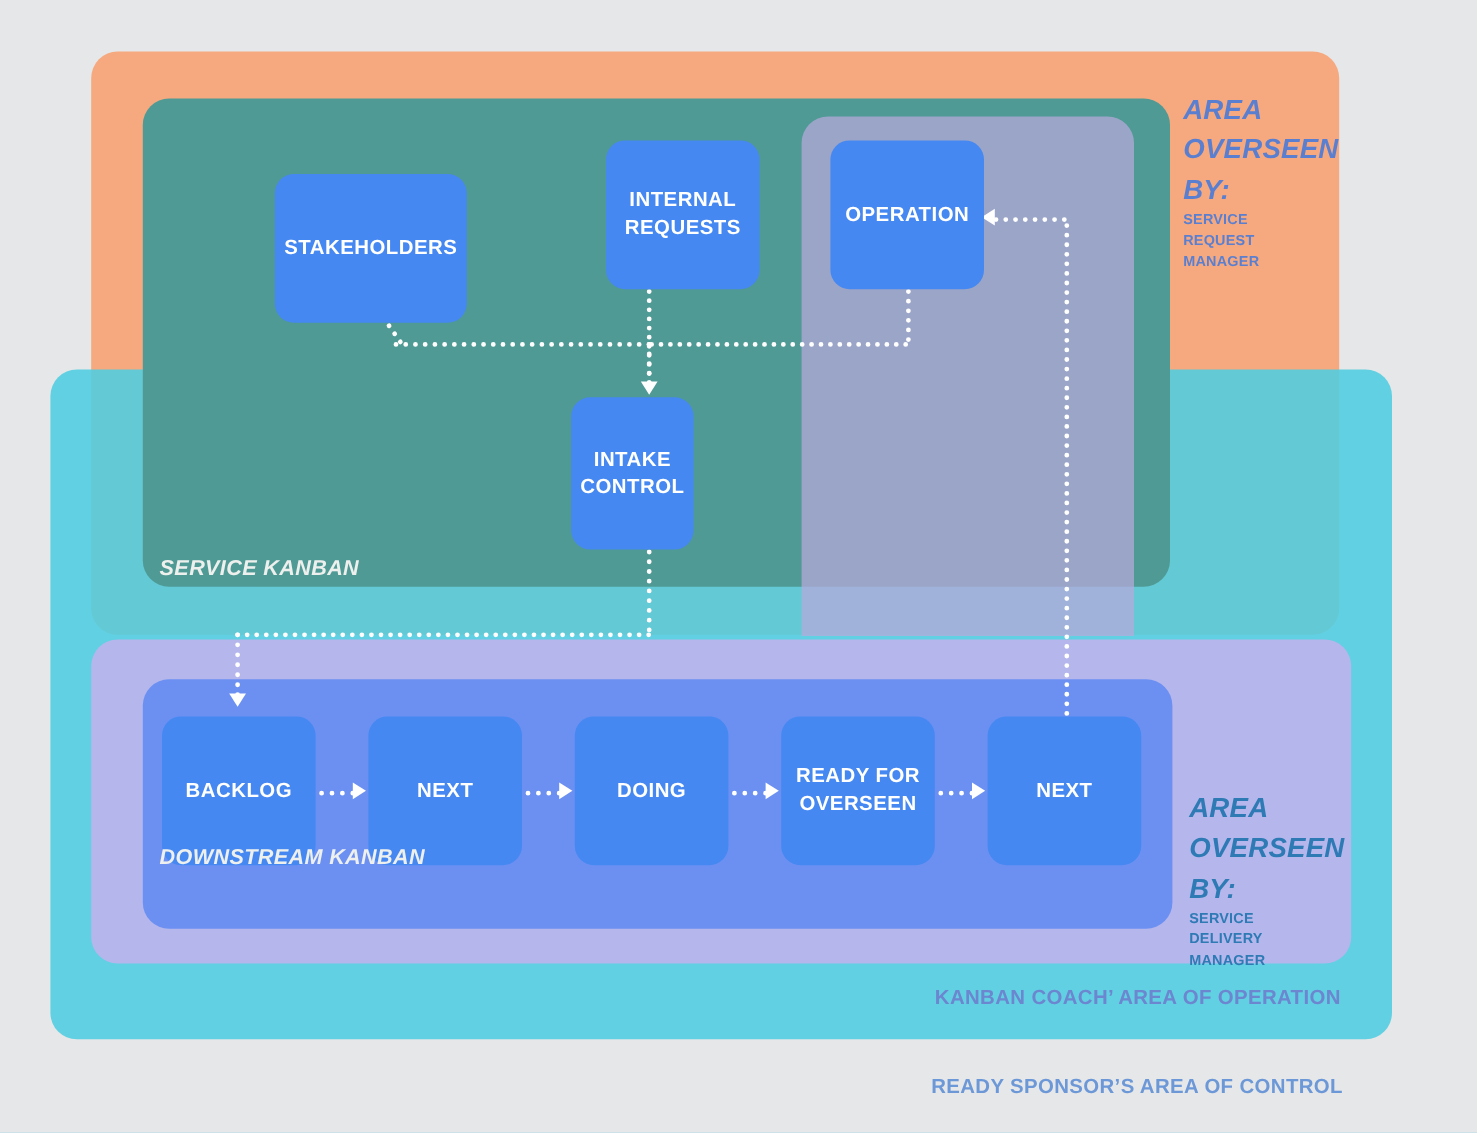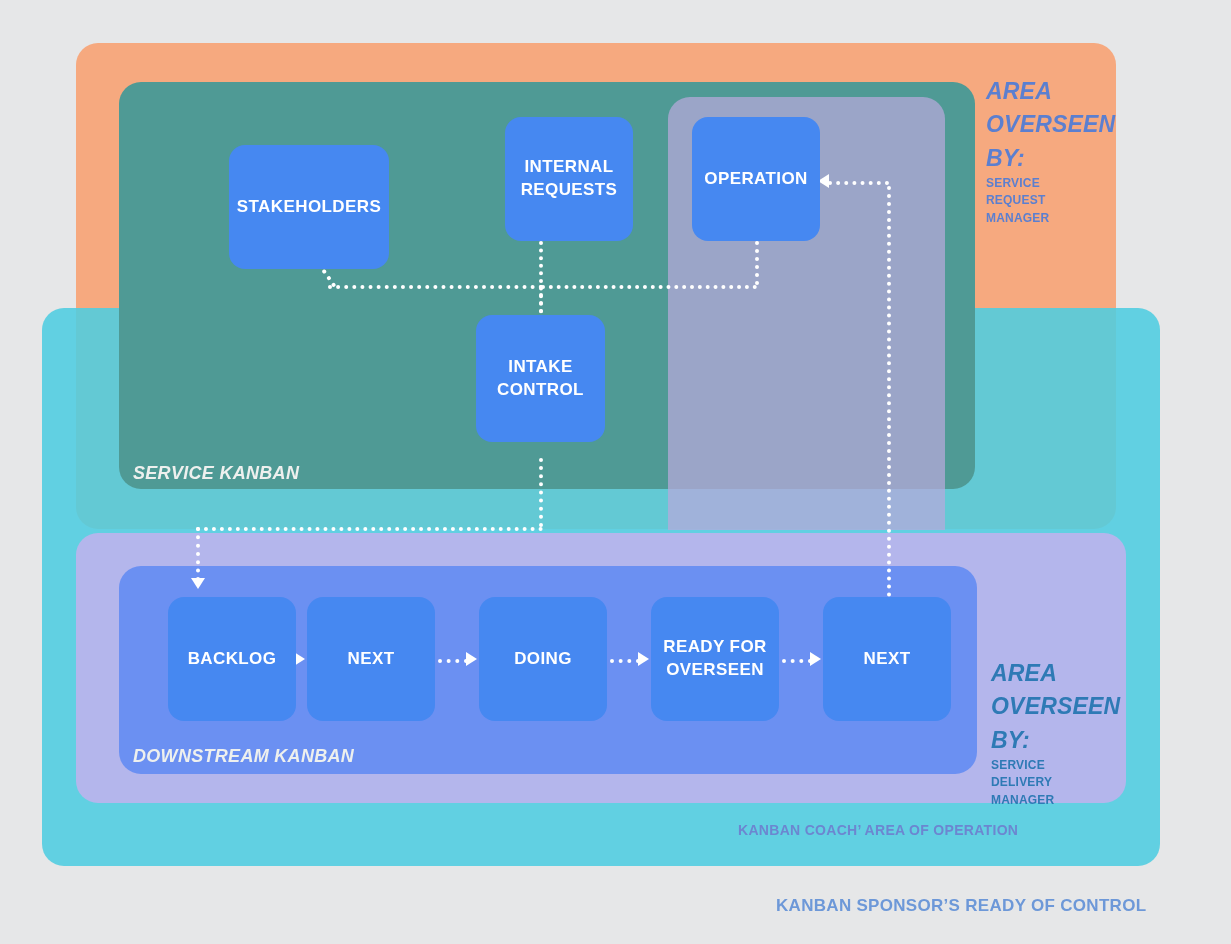--- a/index.html
+++ b/index.html
@@ -55,39 +55,39 @@
     display:flex;align-items:center;justify-content:center;
     text-align:center;
     line-height:1.35;
     box-sizing:border-box;
     padding:4px 8px;
   }
 
   #card-stakeholders{left:229px;top:117px;width:160px;height:124px;margin-top:28px;}
   #card-internal-requests{left:505px;top:117px;width:128px;height:124px;}
   #card-customers{left:692px;top:117px;width:128px;height:124px;}
-  #card-intake-control{left:476px;top:315px;width:129px;height:127px;}
-
-  #card-backlog{left:135px;top:597px;width:128px;height:124px;margin-left:33px;}
+  #card-intake-control{left:476px;top:331px;width:102px;height:127px;}
+
+  #card-backlog{left:135px;top:597px;width:128px;height:124px;}
   #card-next{left:307px;top:597px;width:128px;height:124px;}
   #card-doing{left:479px;top:597px;width:128px;height:124px;}
   #card-ready{left:651px;top:597px;width:128px;height:124px;}
   #card-done{left:823px;top:597px;width:128px;height:124px;}
 
   
   .caption{position:absolute;font-weight:bold;white-space:pre-line;}
 
   #label-upstream{
     left:133px;top:463px;color:#eef0ee;font-style:italic;font-size:18px;letter-spacing:.3px;
   }
   #label-downstream{
-    left:133px;top:746px;color:#eef0ee;font-style:italic;font-size:18px;letter-spacing:.3px;
+    left:133px;top:704px;color:#eef0ee;font-style:italic;font-size:18px;letter-spacing:.3px;
   }
   #label-coach{
-    left:738px;top:822px;color:#6c86d0;font-size:14px;letter-spacing:.3px;
+    left:779px;top:822px;color:#6c86d0;font-size:17px;letter-spacing:.3px;
   }
   #label-sponsor{
     left:776px;top:896px;color:#6d98d8;font-size:17px;letter-spacing:.3px;
   }
 
   .oversee-block{position:absolute;width:160px;}
   .oversee-block .lead{
     font-style:italic;font-weight:bold;font-size:23px;line-height:1.45;
     letter-spacing:.2px;margin:0;white-space:pre-line;
   }
@@ -192,21 +192,21 @@
 OVERSEEN</div>
 
   <div class="card" id="card-done">NEXT</div>
 
   <div class="caption" id="label-upstream">SERVICE KANBAN</div>
 
   <div class="caption" id="label-downstream">DOWNSTREAM KANBAN</div>
 
   <div class="caption" id="label-coach">KANBAN COACH’ AREA OF OPERATION</div>
 
-  <div class="caption" id="label-sponsor">KANBAN SPONSOR’S READY OF CONTROL</div>
+  <div class="caption" id="label-sponsor">READY SPONSOR’S AREA OF CONTROL</div>
 
   <div class="oversee-block" id="oversee-service-request">
     <p class="lead">AREA
 OVERSEEN BY:</p>
     <p class="role">SERVICE
 REQUEST
 MANAGER</p>
   </div>
 
   <div class="oversee-block" id="oversee-service-delivery">

